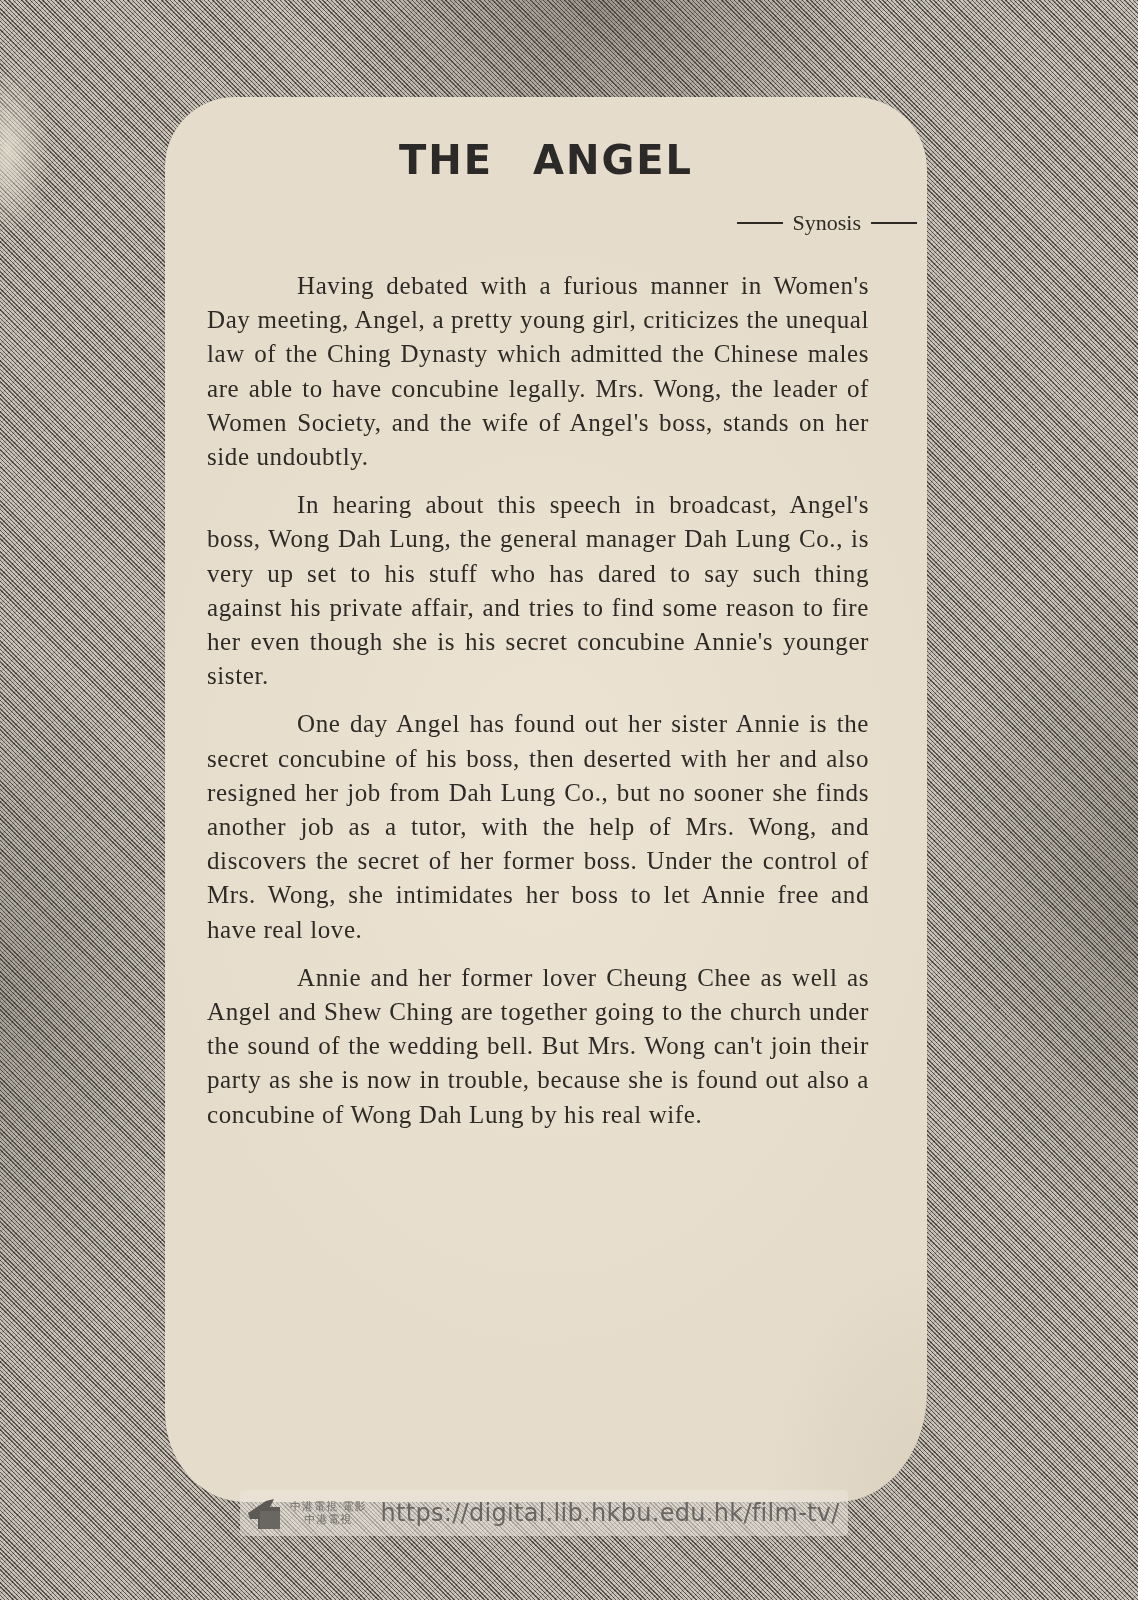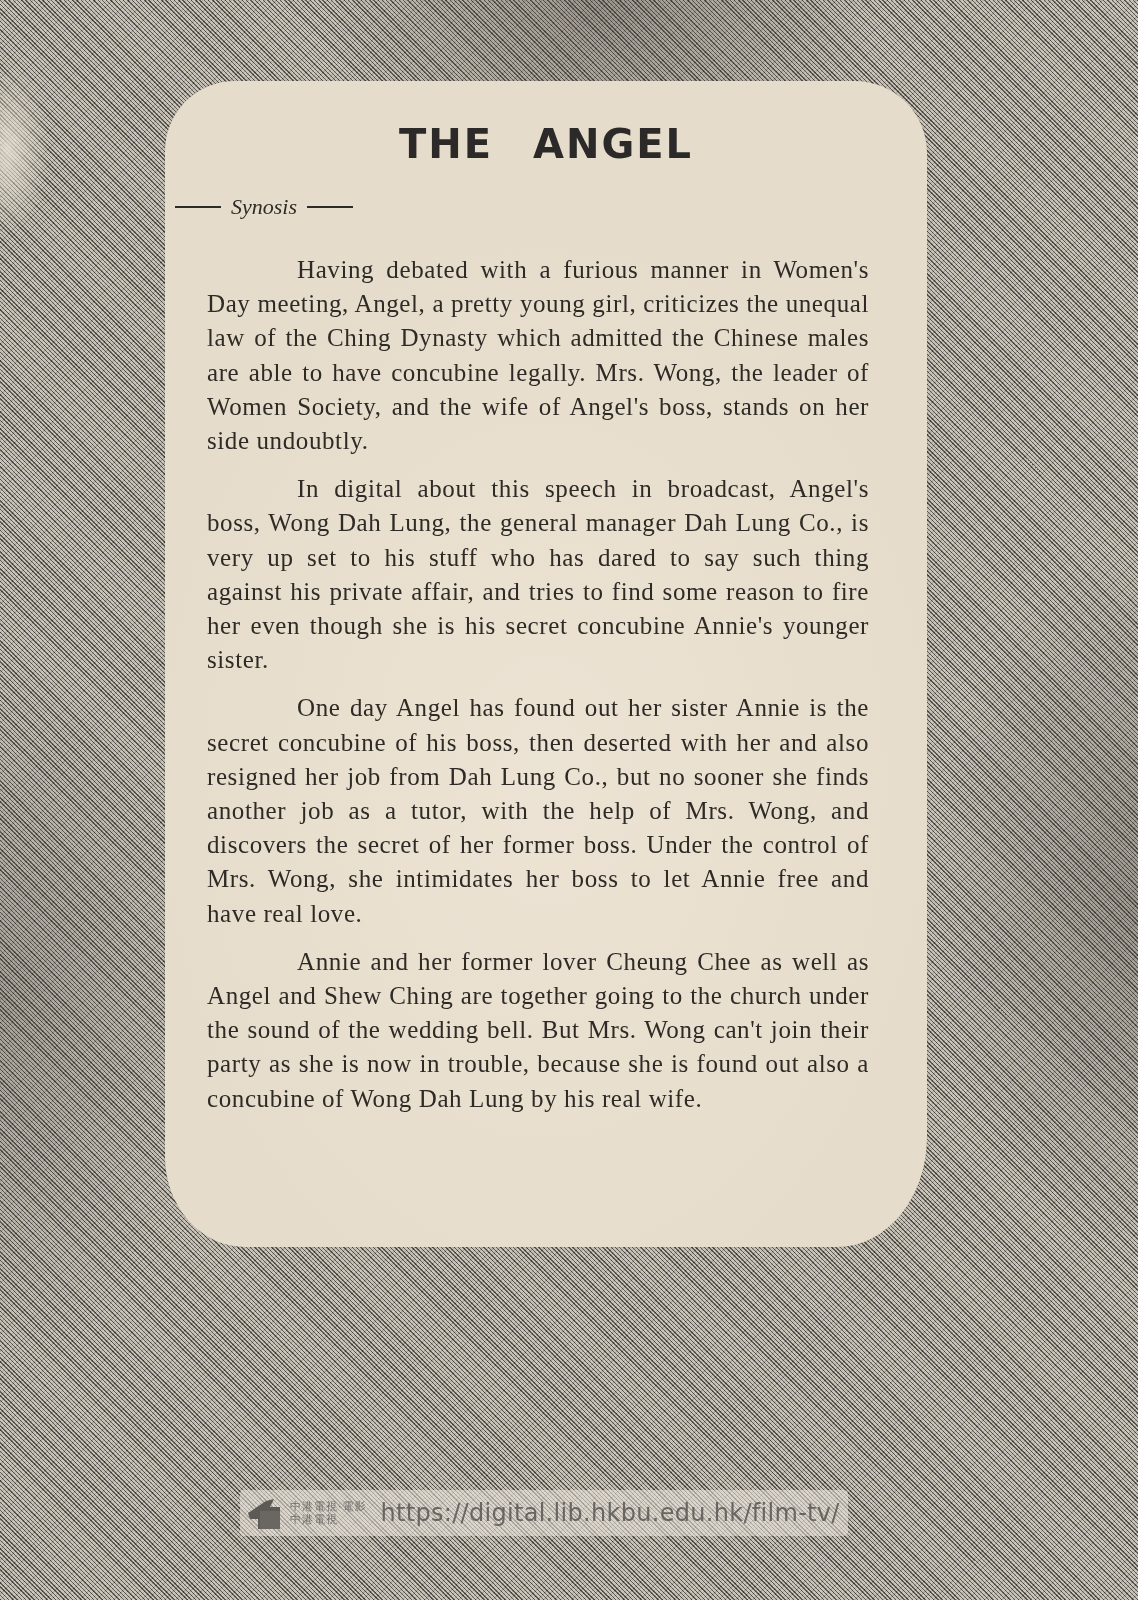--- a/index.html
+++ b/index.html
@@ -17,23 +17,23 @@
         radial-gradient(ellipse 400px 300px at 600px 0px, rgba(70,64,58,0.35), rgba(70,64,58,0) 70%),
         radial-gradient(ellipse 300px 500px at 1138px 900px, rgba(60,56,50,0.30), rgba(60,56,50,0) 70%),
         radial-gradient(ellipse 300px 500px at 0px 1000px, rgba(60,56,50,0.25), rgba(60,56,50,0) 70%),
         repeating-linear-gradient(45deg, rgba(40,36,32,0.55) 0px, rgba(40,36,32,0.55) 1px, rgba(232,226,214,0.55) 1px, rgba(232,226,214,0.55) 3px),
         repeating-linear-gradient(-45deg, rgba(40,36,32,0.35) 0px, rgba(40,36,32,0.35) 1px, rgba(232,226,214,0.25) 1px, rgba(232,226,214,0.25) 4px),
         repeating-linear-gradient(30deg, rgba(30,28,24,0.18) 0px, rgba(30,28,24,0.18) 2px, rgba(0,0,0,0) 2px, rgba(0,0,0,0) 9px);
     }
     .paper {
       position: absolute;
       left: 165px;
-      top: 81px;
+      top: 97px;
       width: 762px;
-      height: 1166px;
+      height: 1405px;
       background-color: #e6dccb;
       background-image:
         radial-gradient(ellipse 500px 700px at 380px 700px, rgba(240,232,218,0.6), rgba(240,232,218,0) 80%),
         radial-gradient(ellipse 200px 300px at 760px 1400px, rgba(200,188,168,0.35), rgba(200,188,168,0) 80%);
       border-radius: 70px 72px 90px 80px / 70px 72px 110px 90px;
       box-shadow: 0 0 2px rgba(0,0,0,0.2);
     }
     .title {
       position: absolute;
       left: 0;
@@ -45,23 +45,22 @@
       font-size: 40px;
       letter-spacing: 2px;
       word-spacing: 24px;
       color: #2b2a29;
     }
     .subtitle {
       position: absolute;
       left: 0;
       right: 0;
       top: 113px;
-      text-align: left;
+      text-align: right;
       font-family: "Liberation Serif", serif;
-      font-style: italic;
       font-size: 22px;
       color: #2e2a26;
     }
     .subtitle .rule {
       display: inline-block;
       width: 46px;
       height: 2px;
       background: #2e2a26;
       vertical-align: middle;
       margin: 0 10px;
@@ -103,41 +102,42 @@
       position: relative;
     }
     .wm-org {
       display: flex;
       flex-direction: column;
       font-family: "DejaVu Sans", sans-serif;
       font-size: 11px;
       line-height: 13px;
       color: #6d6a66;
       letter-spacing: 1px;
+      align-items: center;
     }
     .wm-url {
       font-family: "DejaVu Sans", sans-serif;
       font-size: 24px;
       color: #5f5c59;
       letter-spacing: 0.3px;
       margin-left: 8px;
       opacity: 0.9;
     }
   </style>
 </head>
 <body>
 
 <div class="paper">
   <div class="title">THE  ANGEL</div>
   <div class="subtitle">
     <span class="rule"></span><span>Synosis</span><span class="rule"></span>
   </div>
   <div class="body-text">
     <p class="para">Having debated with a furious manner in Women's Day meeting, Angel, a pretty young girl, criticizes the unequal law of the Ching Dynasty which admitted the Chinese males are able to have concubine legally. Mrs. Wong, the leader of Women Society, and the wife of Angel's boss, stands on her side undoubtly.</p>
-    <p class="para">In digital about this speech in broadcast, Angel's boss, Wong Dah Lung, the general manager Dah Lung Co., is very up set to his stuff who has dared to say such thing against his private affair, and tries to find some reason to fire her even though she is his secret concubine Annie's younger sister.</p>
+    <p class="para">In hearing about this speech in broadcast, Angel's boss, Wong Dah Lung, the general manager Dah Lung Co., is very up set to his stuff who has dared to say such thing against his private affair, and tries to find some reason to fire her even though she is his secret concubine Annie's younger sister.</p>
     <p class="para">One day Angel has found out her sister Annie is the secret concubine of his boss, then deserted with her and also resigned her job from Dah Lung Co., but no sooner she finds another job as a tutor, with the help of Mrs. Wong, and discovers the secret of her former boss. Under the control of Mrs. Wong, she intimidates her boss to let Annie free and have real love.</p>
     <p class="para">Annie and her former lover Cheung Chee as well as Angel and Shew Ching are together going to the church under the sound of the wedding bell. But Mrs. Wong can't join their party as she is now in trouble, because she is found out also a concubine of Wong Dah Lung by his real wife.</p>
   </div>
 </div>
 
 <div class="watermark">
   <span class="wm-logo">
     <svg width="40" height="40" viewBox="0 0 40 40">
       <path d="M4 20 L22 8 L30 6 L26 14 L36 14 L36 36 L14 36 L14 26 L6 26 Z" fill="#5d5a56"></path>
       <rect x="16" y="18" width="20" height="18" fill="#6a6763"></rect>

